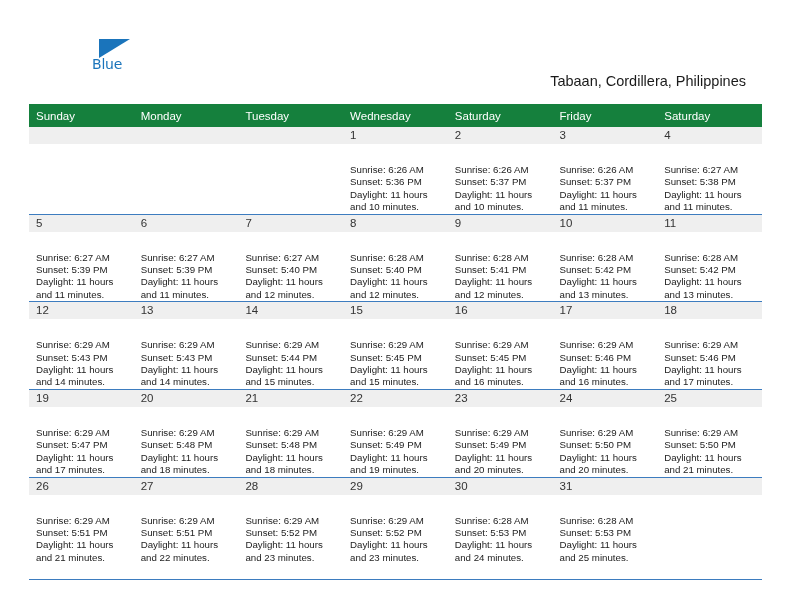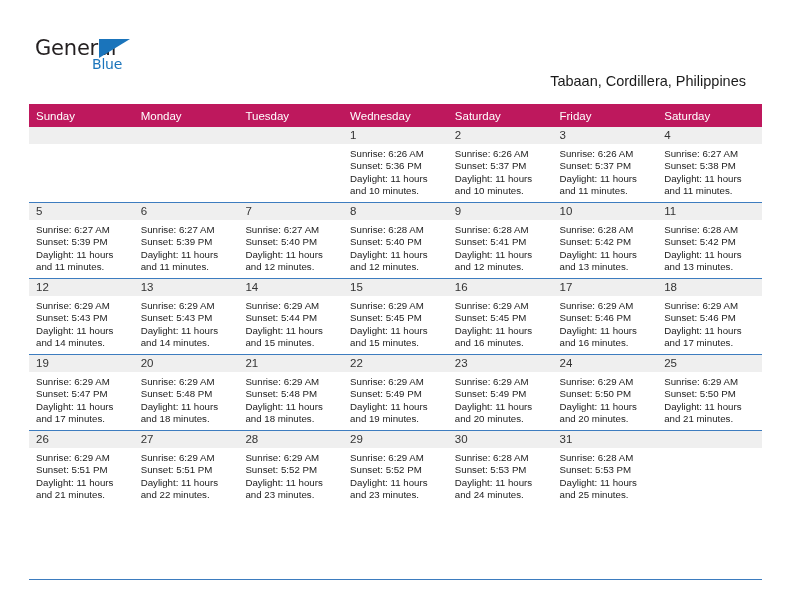--- a/index.html
+++ b/index.html
@@ -86,21 +86,21 @@
   
   .cal {
     position: absolute;
     left: 29px;
     top: 104px;
     width: 733px;
     border-collapse: collapse;
     table-layout: fixed;
   }
   .cal th {
-    background: #be185d;
+    background: #15803d;
     color: #ffffff;
     font-size: 11.5px;
     font-weight: normal;
     text-align: left;
     padding: 5px 0 5px 7px;
     height: 13px;
     border: none;
   }
   .cal td {
     vertical-align: top;
@@ -117,21 +117,21 @@
   .daynum-band {
     background: #efefef;
     height: 17px;
     padding: 1px 0 0 7px;
     box-sizing: border-box;
     font-size: 11.5px;
     color: #333333;
     line-height: 15px;
   }
   .cell-body {
-    padding: 4px 5px 0 7px;
+    padding: 20px 5px 0 7px;
     font-size: 9.7px;
     line-height: 12.4px;
     color: #222222;
   }
   .cell-body div { white-space: nowrap; }
   td.empty .daynum-band { background: #efefef; }
   .cal-bottom {
     position: absolute;
     left: 29px;
     top: 579px;
@@ -141,21 +141,20 @@
   }
 </style>
 </head>
 <body>
 
 <div class="page">
 
   <div class="top">
 
     <div class="logo">
-      <span class="logo-general">General</span>
       <span class="logo-tri"></span>
       <span class="logo-blue">Blue</span>
     </div>
 
     <div class="subtitle">Tabaan, Cordillera, Philippines</div>
   </div>
 
   <table class="cal">
     <thead>
       <tr>

